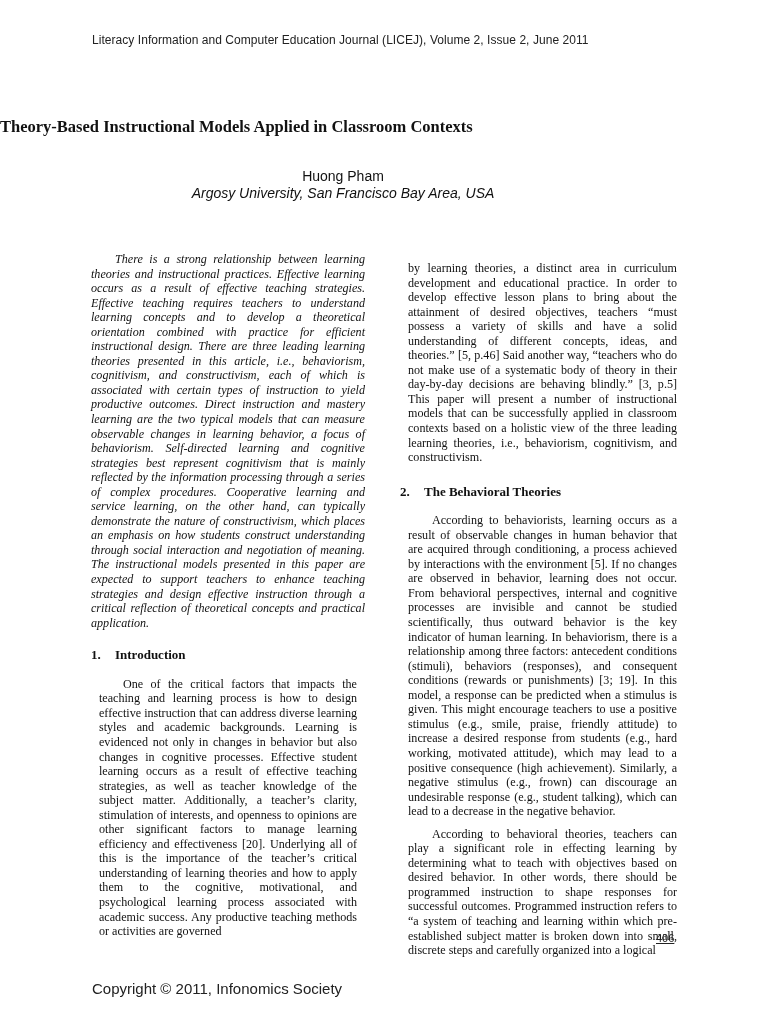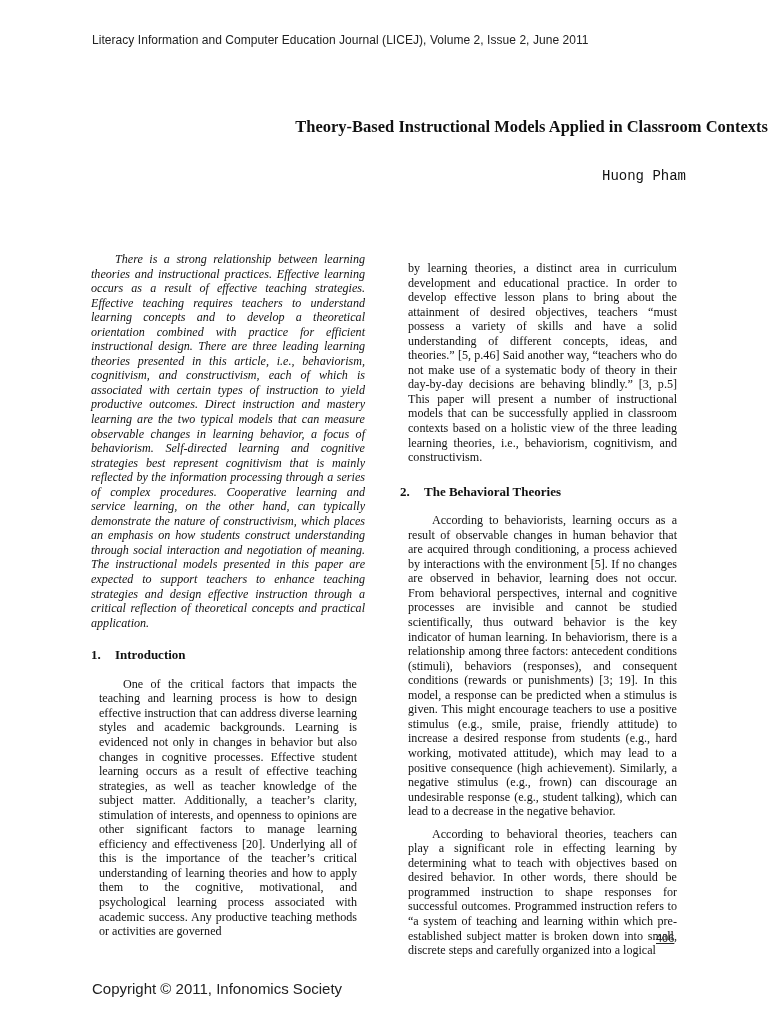--- a/index.html
+++ b/index.html
@@ -1,19 +1,19 @@
 <!DOCTYPE html>
 <html><head>
 <meta charset="utf-8">
 <style>
   html, body { margin: 0; padding: 0; background: #ffffff; }
   body { width: 768px; height: 1024px; position: relative; overflow: hidden; color: #111; }
   .running-head { position: absolute; left: 92px; top: 33px; font-family: "Liberation Sans", sans-serif; font-size: 12px; color: #222; letter-spacing: 0.05px; }
-  .title { position: absolute; left: 0; width: 768px; top: 117px; text-align: right; font-family: "Liberation Serif", serif; font-weight: bold; font-size: 16.5px; }
-  .author-block { position: absolute; left: 0; width: 686px; top: 168px; text-align: right; font-family: Liberation Mono, monospace; font-size: 14px; line-height: 17px; }
+  .title { position: absolute; left: 0; width: 768px; top: 117px; text-align: left; font-family: "Liberation Serif", serif; font-weight: bold; font-size: 16.5px; }
+  .author-block { position: absolute; left: 0; width: 686px; top: 168px; text-align: center; font-family: Liberation Sans, sans-serif; font-size: 14px; line-height: 17px; }
   .author-block .it { font-style: italic; }
   .col { position: absolute; font-family: "Liberation Serif", serif; font-size: 12.1px; line-height: 14.55px; text-align: justify; }
   .col-left { left: 91px; top: 252px; width: 274px; }
   .col-right { left: 400px; top: 253px; width: 285px; }
   .abstract-heading { text-align: center; font-weight: bold; font-size: 13px; margin: 0 0 15px 0; }
   .abstract-body { font-style: italic; text-indent: 24px; margin: 0; }
   .section-heading { font-weight: bold; font-size: 13px; margin: 0; display: flex; }
   .section-heading .num { width: 24px; }
   p { margin: 8px; }
   .indent { text-indent: 24px; }
@@ -22,20 +22,21 @@
 </style>
 </head>
 <body>
 
 <div class="running-head">Literacy Information and Computer Education Journal (LICEJ), Volume 2, Issue 2, June 2011</div>
 
 <div class="title">Theory-Based Instructional Models Applied in Classroom Contexts</div>
 
 <div class="author-block">
   <div>Huong Pham</div>
+  <div class="it">Argosy University, San Francisco Bay Area, USA</div>
 </div>
 
 <div class="col col-left">
   <p class="abstract-body">There is a strong relationship between learning theories and instructional practices. Effective learning occurs as a result of effective teaching strategies. Effective teaching requires teachers to understand learning concepts and to develop a theoretical orientation combined with practice for efficient instructional design. There are three leading learning theories presented in this article, i.e., behaviorism, cognitivism, and constructivism, each of which is associated with certain types of instruction to yield productive outcomes. Direct instruction and mastery learning are the two typical models that can measure observable changes in learning behavior, a focus of behaviorism. Self-directed learning and cognitive strategies best represent cognitivism that is mainly reflected by the information processing through a series of complex procedures. Cooperative learning and service learning, on the other hand, can typically demonstrate the nature of constructivism, which places an emphasis on how students construct understanding through social interaction and negotiation of meaning. The instructional models presented in this paper are expected to support teachers to enhance teaching strategies and design effective instruction through a critical reflection of theoretical concepts and practical application.</p>
 
   <div class="section-heading" style="margin-top:18px; margin-bottom:14px;">
     <span class="num">1.</span>
     <span>Introduction</span>
   </div>
   <p class="indent">One of the critical factors that impacts the teaching and learning process is how to design effective instruction that can address diverse learning styles and academic backgrounds. Learning is evidenced not only in changes in behavior but also changes in cognitive processes. Effective student learning occurs as a result of effective teaching strategies, as well as teacher knowledge of the subject matter. Additionally, a teacher’s clarity, stimulation of interests, and openness to opinions are other significant factors to manage learning efficiency and effectiveness [20]. Underlying all of this is the importance of the teacher’s critical understanding of learning theories and how to apply them to the cognitive, motivational, and psychological learning process associated with academic success. Any productive teaching methods or activities are governed</p>

